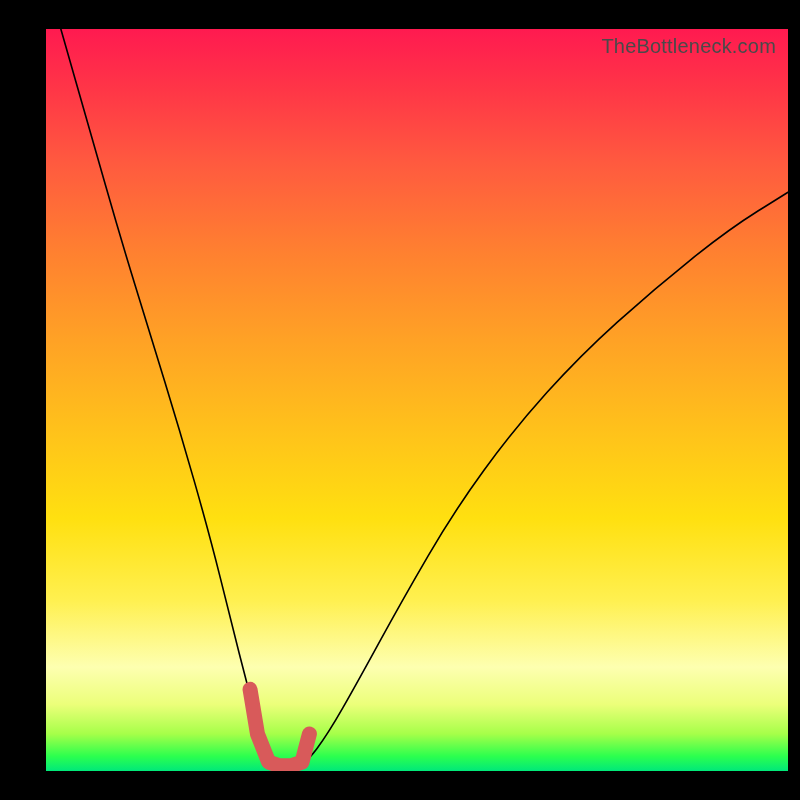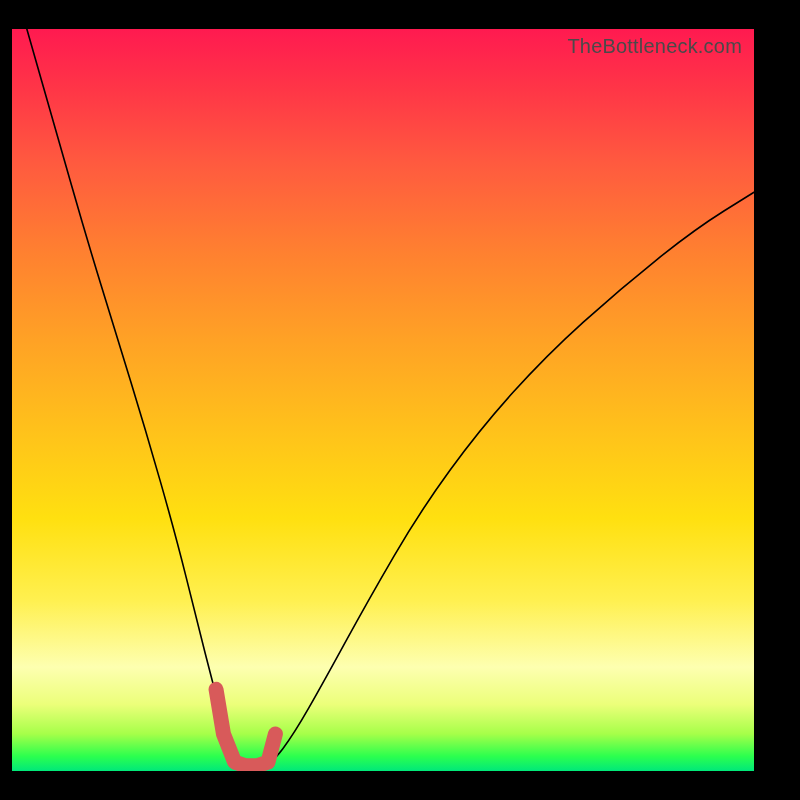--- a/index.html
+++ b/index.html
@@ -8,21 +8,21 @@
     width: 800px;
     height: 800px;
     background: #000;
     font-family: Arial, Helvetica, sans-serif;
     overflow: hidden;
     position: relative;
   }
   .frame {
     position: absolute;
     box-sizing: border-box;
-    left: 12px;
+    left: 46px;
     top: 29px;
     width: 742px;
     height: 742px;
     background: linear-gradient(to bottom,
       #ff1a50 0%,
       #ff3547 8%,
       #ff5a3f 18%,
       #ff8030 30%,
       #ffa225 42%,
       #ffc41a 55%,

